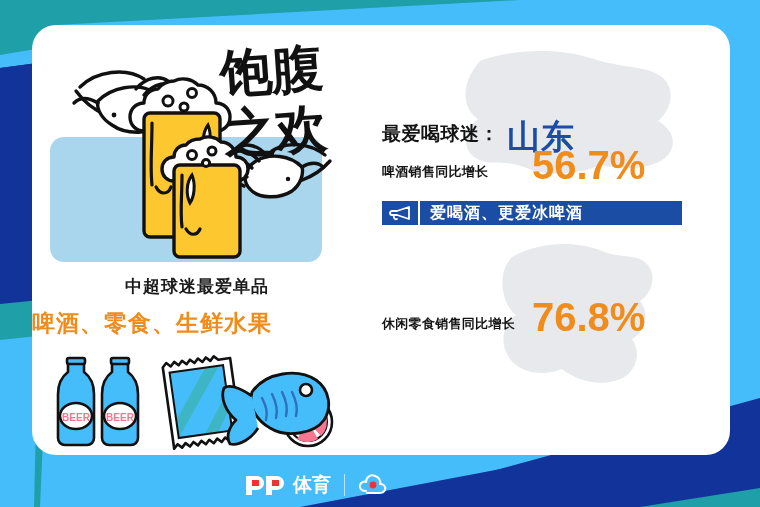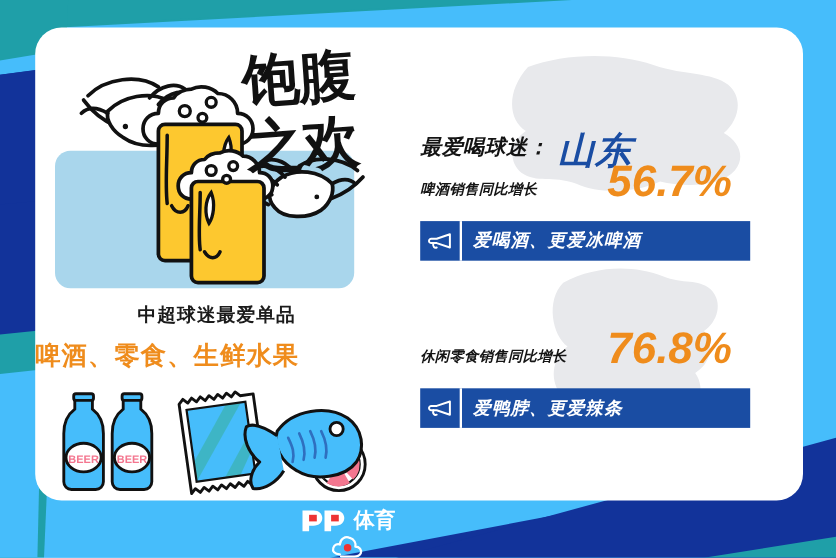--- a/index.html
+++ b/index.html
@@ -36,21 +36,21 @@
   .prod-list{
     position:absolute;left:0;top:283px;width:330px;
     font-size:23px;font-weight:bold;color:#ef8c1c;letter-spacing:1px;
   }
   .prod-icons{position:absolute;left:8px;top:325px;width:315px;height:100px;}
 
   
   .right-col{position:absolute;left:330px;top:0;width:368px;height:430px;}
   .map-wm{position:absolute;left:0;top:0;width:368px;height:430px;}
 
-  .stat{position:absolute;left:20px;width:340px;font-style:italic;}
+  .stat{position:absolute;left:20px;width:340px;}
   .stat-a{top:82px;}
   .stat-b{top:278px;}
 
   .stat-row1{position:relative;height:44px;}
   .stat-label{
     position:absolute;left:0;bottom:4px;
     font-size:19px;font-weight:bold;color:#141414;letter-spacing:.5px;
     white-space:nowrap;
   }
   .stat-region{
@@ -60,41 +60,41 @@
   }
   .stat-row2{position:relative;height:40px;}
   .stat-sub{
     position:absolute;left:0;top:12px;
     font-size:13px;font-weight:bold;color:#141414;letter-spacing:.3px;
     white-space:nowrap;
   }
   .stat-pct{
     position:absolute;left:150px;top:-6px;
     font-size:40px;font-weight:bold;color:#ef8c1c;letter-spacing:0px;
-    line-height:1;white-space:nowrap;margin-left:20px;
+    line-height:1;white-space:nowrap;
   }
 
   .tagline{
     position:relative;margin-top:10px;display:flex;align-items:stretch;
-    height:36px;width:300px;
+    height:24px;width:300px;
   }
   .tag-icon{
     width:36px;background:#1a4da3;display:flex;align-items:center;justify-content:center;
     flex:0 0 36px;
   }
   .tag-text{
     flex:1;background:#1a4da3;color:#ffffff;display:flex;align-items:center;
     padding-left:10px;font-size:16px;font-weight:bold;letter-spacing:1px;
     border-left:2px solid #ffffff;
   }
 
   
   .footer{
     position:absolute;left:0;top:462px;width:632px;height:45px;
-    display:flex;align-items:center;justify-content:center;gap:0px;flex-direction:column;
+    display:flex;align-items:center;justify-content:center;gap:0px;
   }
   .logo-pp{display:flex;align-items:center;gap:5px;}
   .pp-mark{display:block;}
   .pp-text{color:#ffffff;font-size:19px;font-weight:bold;letter-spacing:0px;}
   .divider{width:1px;height:22px;background:#cfe9fb;margin:0 13px;opacity:.85;}
   .logo-sn{display:flex;align-items:center;gap:6px;}
   .sn-text{display:flex;flex-direction:column;line-height:1;}
   .sn-cn{color:#ffffff;font-size:16px;font-weight:bold;letter-spacing:0px;}
   .sn-en{color:#ffffff;font-size:8px;font-weight:bold;letter-spacing:.8px;margin-top:2px;}
 </style>
@@ -275,29 +275,20 @@
           </span>
           <span class="tag-text">爱喝酒、更爱冰啤酒</span>
         </div>
       </div>
 
       <div class="stat stat-b">
         <div class="stat-row2">
           <span class="stat-sub">休闲零食销售同比增长</span>
           <span class="stat-pct">76.8%</span>
         </div>
-        <div class="tagline">
-          <span class="tag-icon">
-            <svg width="22" height="16" viewBox="0 0 22 16">
-              <path d="M20 2 L8 6 L3 6 C 2 6 1 7 1 8 C 1 9 2 10 3 10 L8 10 L20 14 Z" fill="none" stroke="#fff" stroke-width="1.8" stroke-linejoin="round"></path>
-              <path d="M5 10 C 4 13 6 15 8 14" fill="none" stroke="#fff" stroke-width="1.8" stroke-linecap="round"></path>
-            </svg>
-          </span>
-          <span class="tag-text">爱鸭脖、更爱辣条</span>
-        </div>
       </div>
     </div>
   </div>
 
   <div class="footer">
     <div class="logo-pp">
       <svg class="pp-mark" width="44" height="22" viewBox="0 0 44 22">
         <path d="M2 2 L12 2 C 17 2 20 5 20 9 C 20 13 17 16 12 16 L8 16 L8 21 L2 21 Z" fill="#ffffff"></path>
         <rect x="8" y="6" width="7" height="6" fill="#e33"></rect>
         <path d="M22 2 L32 2 C 37 2 40 5 40 9 C 40 13 37 16 32 16 L28 16 L28 21 L22 21 Z" fill="#ffffff"></path>

